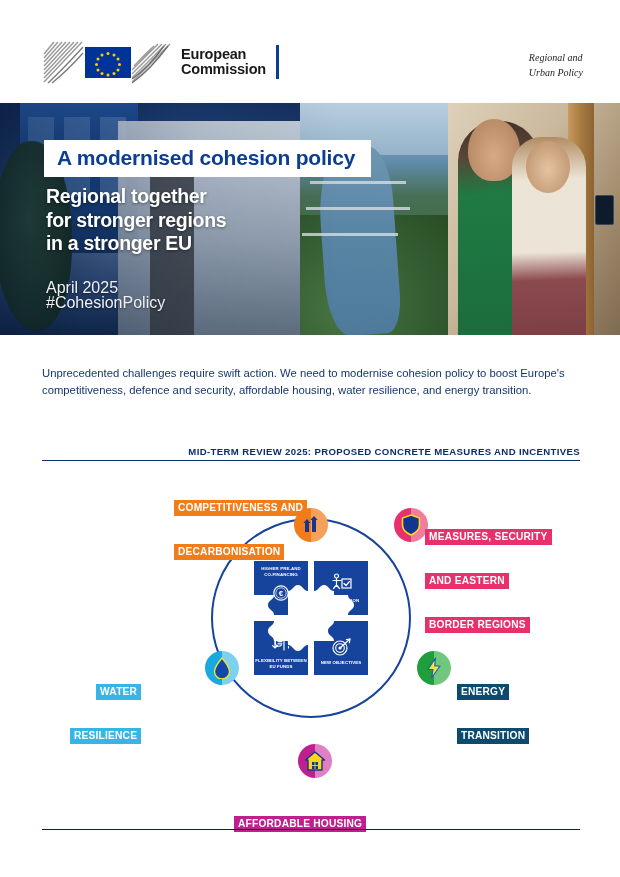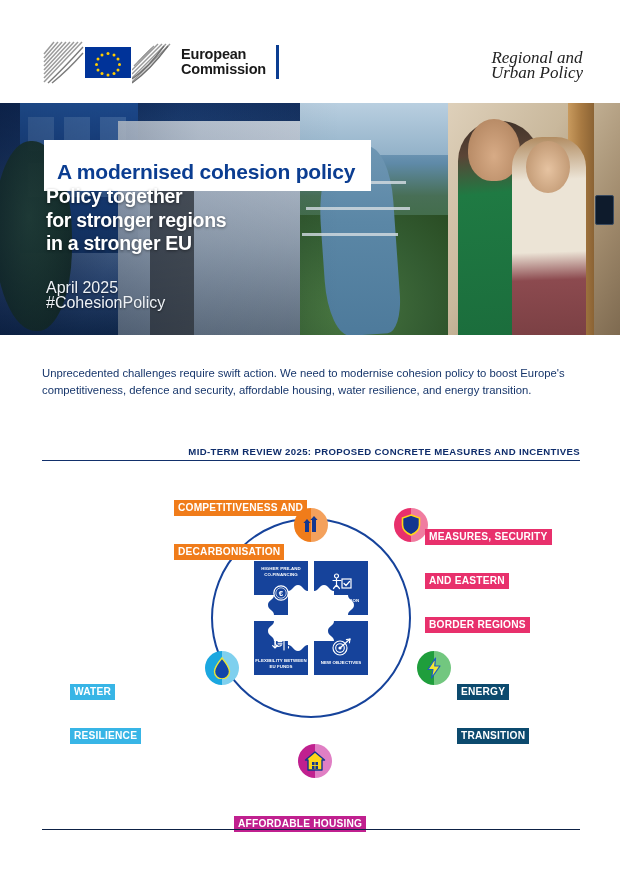--- a/index.html
+++ b/index.html
@@ -33,22 +33,22 @@
   .ec-name {
     margin-left: 9px; color: #1a1a1a;
     font-size: 14.5px; font-weight: bold; line-height: 15.5px;
     letter-spacing: -0.2px; white-space: nowrap;
   }
   .ec-bar {
     width: 3px; height: 34px; background: #0b3d91; margin-left: 10px;
   }
   .policy-label {
     position: absolute; right: 37px; top: 50px;
-    text-align: center; font-style: italic;
-    font-size: 17px; line-height: 15px; color: #222;
+    text-align: left; font-style: italic;
+    font-size: 10px; line-height: 15px; color: #222;
     font-family: "Liberation Serif", serif;
   }
 
   
   .hero {
     position: absolute; left: 0; top: 103px; width: 620px; height: 232px;
     overflow: hidden;
   }
   .hero-bg { position: absolute; inset: 0; }
   .hero-left-photo {
@@ -142,21 +142,21 @@
     background: linear-gradient(180deg,#d9b98f 0%, #cdbba0 26%, #5d6f8e 62%, #4a5c79 100%);
     border-radius: 18px 18px 0 0; opacity: .85;
   }
   .hero-vignette {
     position: absolute; inset: 0;
     background: linear-gradient(90deg, rgba(5,20,50,.45) 0%, rgba(5,20,50,.1) 32%, rgba(0,0,0,0) 55%);
   }
 
   .hero-title-box {
     position: absolute; left: 44px; top: 37px;
-    background: #ffffff; padding: 20px 16px 7px 13px;
+    background: #ffffff; padding: 6px 16px 7px 13px;
   }
   .hero-title {
     color: #0b3d91; font-size: 21px; font-weight: bold;
     letter-spacing: -0.2px; white-space: nowrap;
   }
   .hero-sub {
     position: absolute; left: 46px; top: 82px;
     color: #ffffff; font-size: 19.5px; font-weight: bold;
     line-height: 23.5px; letter-spacing: -0.3px;
     text-shadow: 0 1px 3px rgba(0,0,0,.45);
@@ -216,21 +216,21 @@
   .lbl { position: absolute; }
   .lbl span {
     display: inline-block; color: #ffffff; font-weight: bold;
     font-size: 10.2px; line-height: 13.6px; padding: 1px 4px 1.5px 4px;
     letter-spacing: 0.2px; white-space: nowrap; margin-top: 28px;
   }
   .lbl-comp  { left: 132px; top: 6px; text-align: left; }
   .lbl-comp span { background: #f07c1a; }
   .lbl-def   { left: 383px; top: 35px; text-align: left; }
   .lbl-def span { background: #e8306c; }
-  .lbl-water { left: 28px; top: 190px; }
+  .lbl-water { left: 28px; top: 190px; text-align: right; }
   .lbl-water span { background: #38b5e6; }
   .lbl-energy{ left: 415px; top: 190px; text-align: left; }
   .lbl-energy span { background: #0c4a6e; }
   .lbl-house { left: 192px; top: 322px; text-align: center; }
   .lbl-house span { background: #c0208f; text-align: right; }
 
   
   .puzzle {
     position: absolute; left: 209px; top: 92px; width: 120px; height: 120px;
   }
@@ -360,21 +360,21 @@
         <div class="hr-girl"></div>
         <div class="hr-girlhead"></div>
       </div>
       <div class="hero-vignette"></div>
     </div>
 
     <div class="hero-title-box">
       <div class="hero-title">A modernised cohesion policy</div>
     </div>
     <div class="hero-sub">
-      <div>Policy together</div>
+      <div>Regional together</div>
       <div>for stronger regions</div>
       <div>in a stronger EU</div>
     </div>
     <div class="hero-meta">
       <div>April 2025</div>
       <div>#CohesionPolicy</div>
     </div>
   </div>
 
   <div class="intro">Unprecedented challenges require swift action. We need to modernise cohesion policy to boost Europe's competitiveness, defence and security, affordable housing, water resilience, and energy transition.</div>

